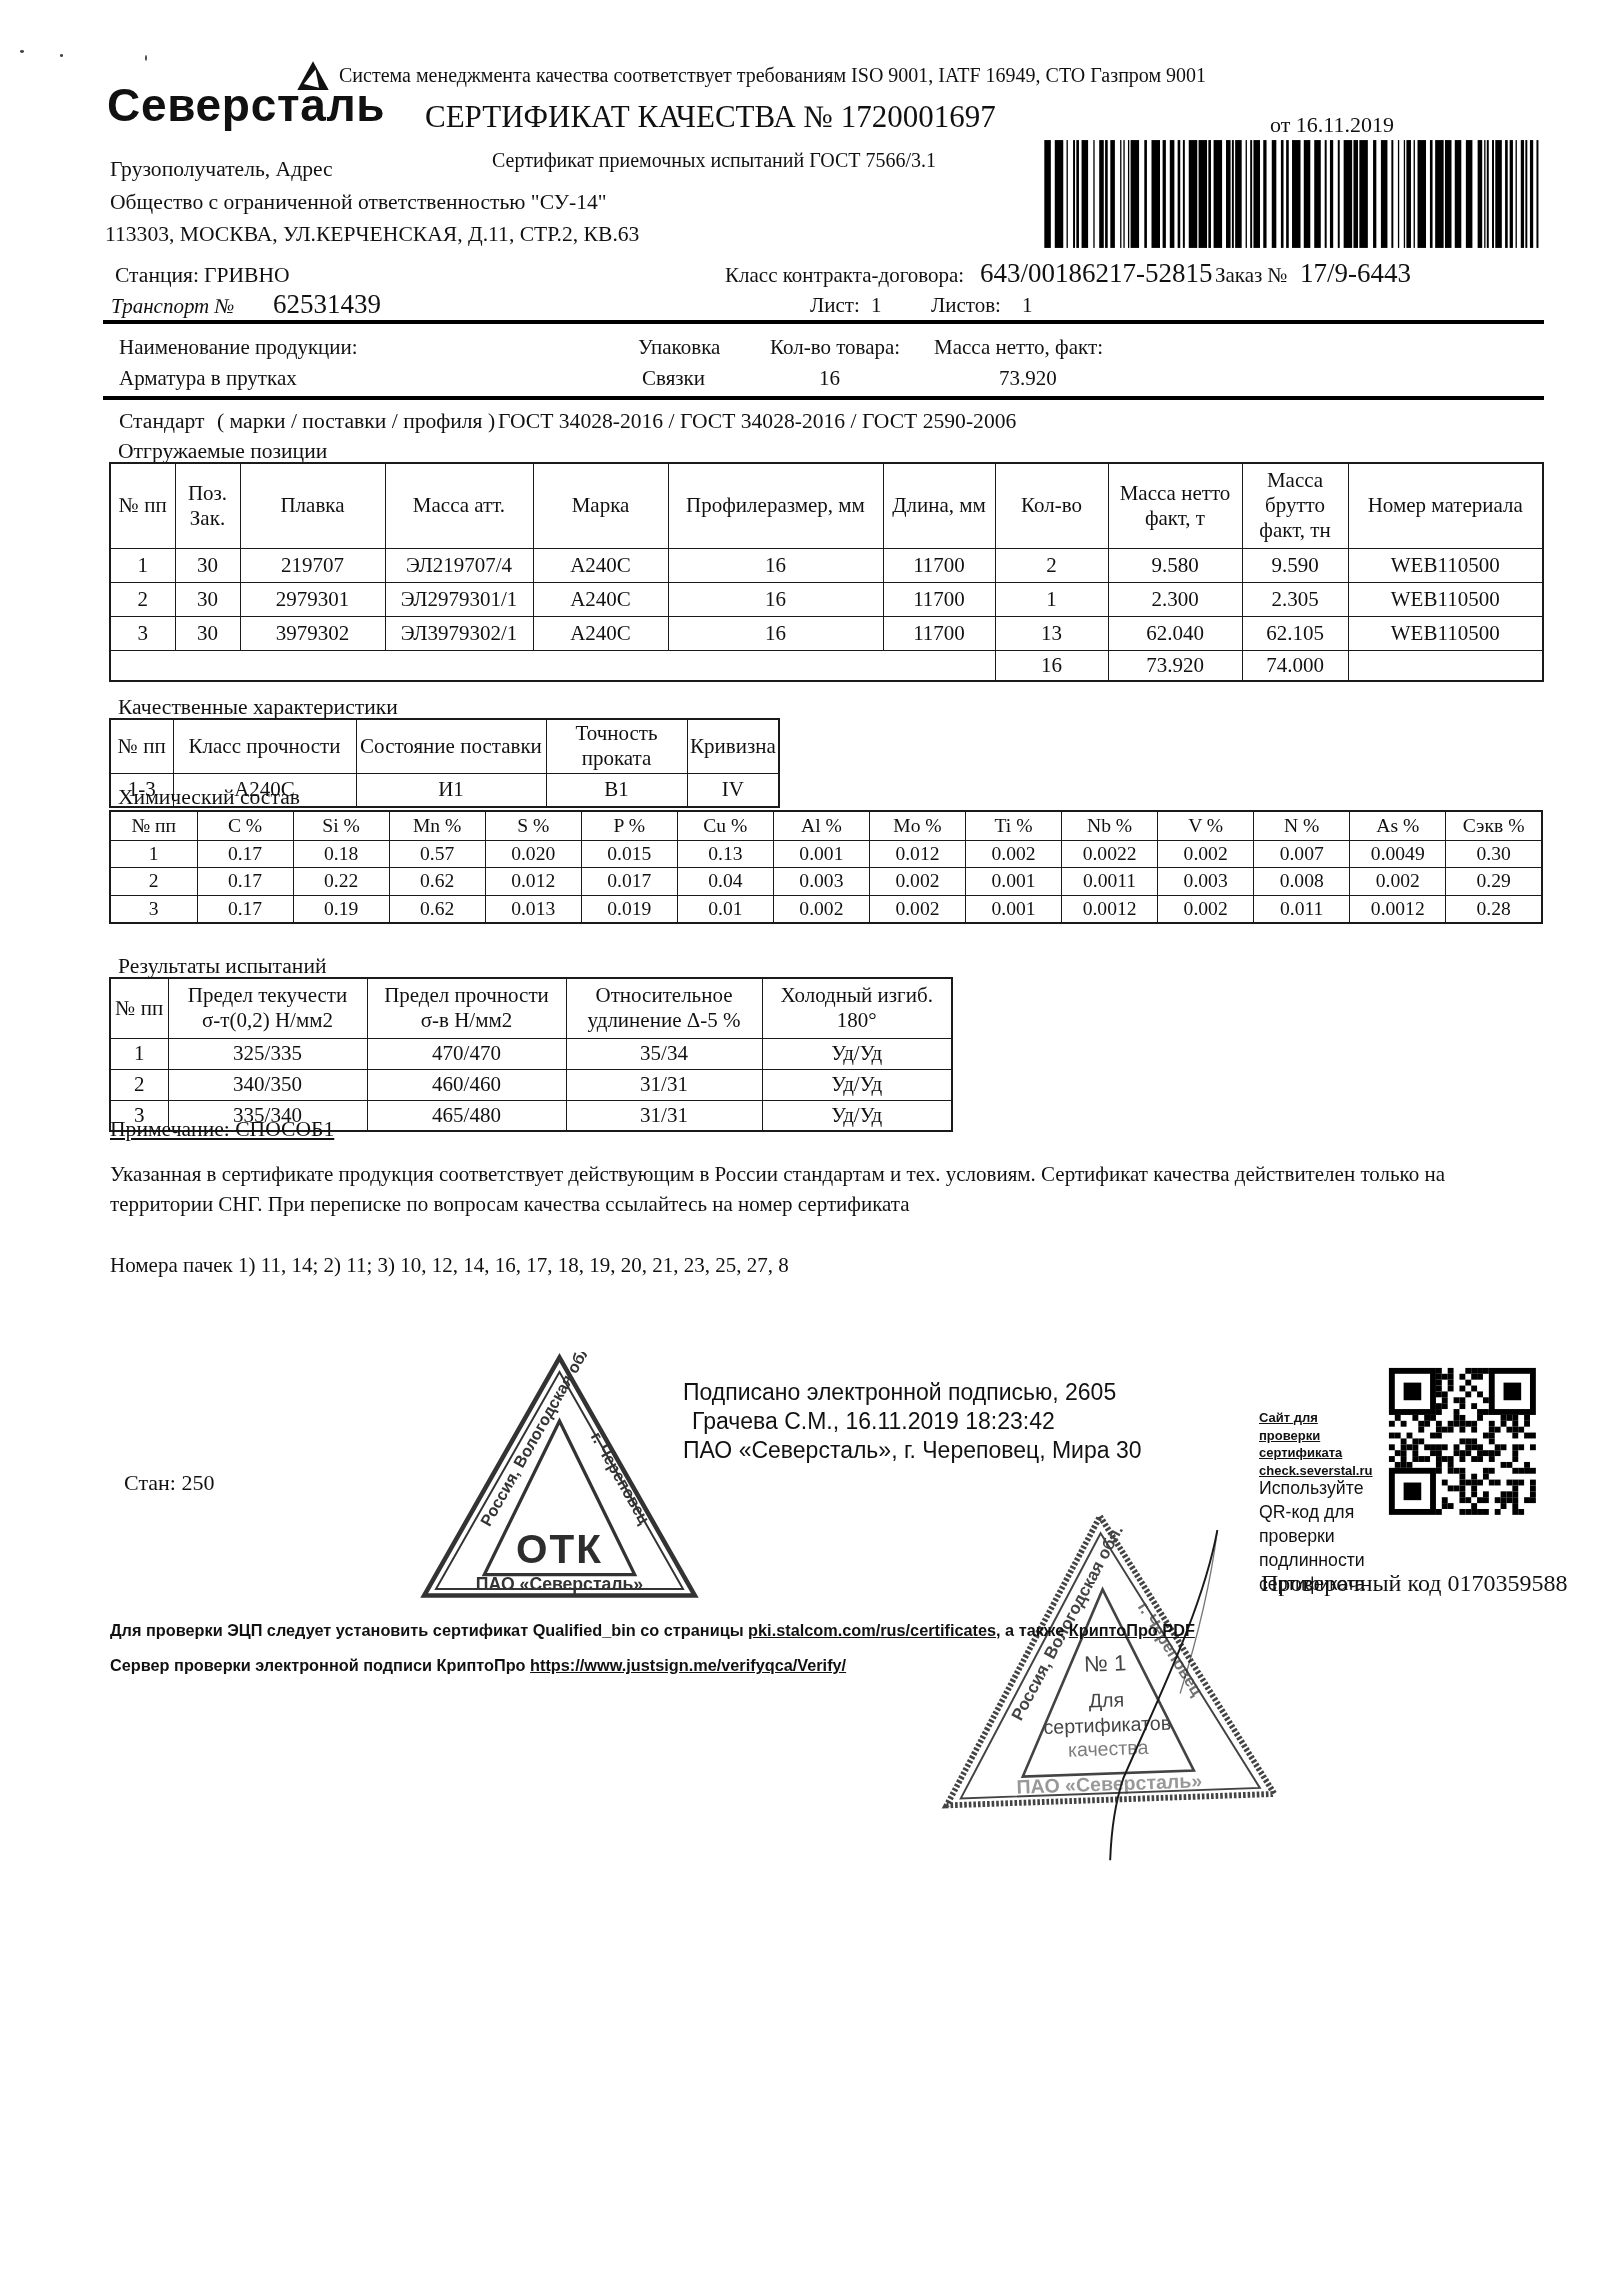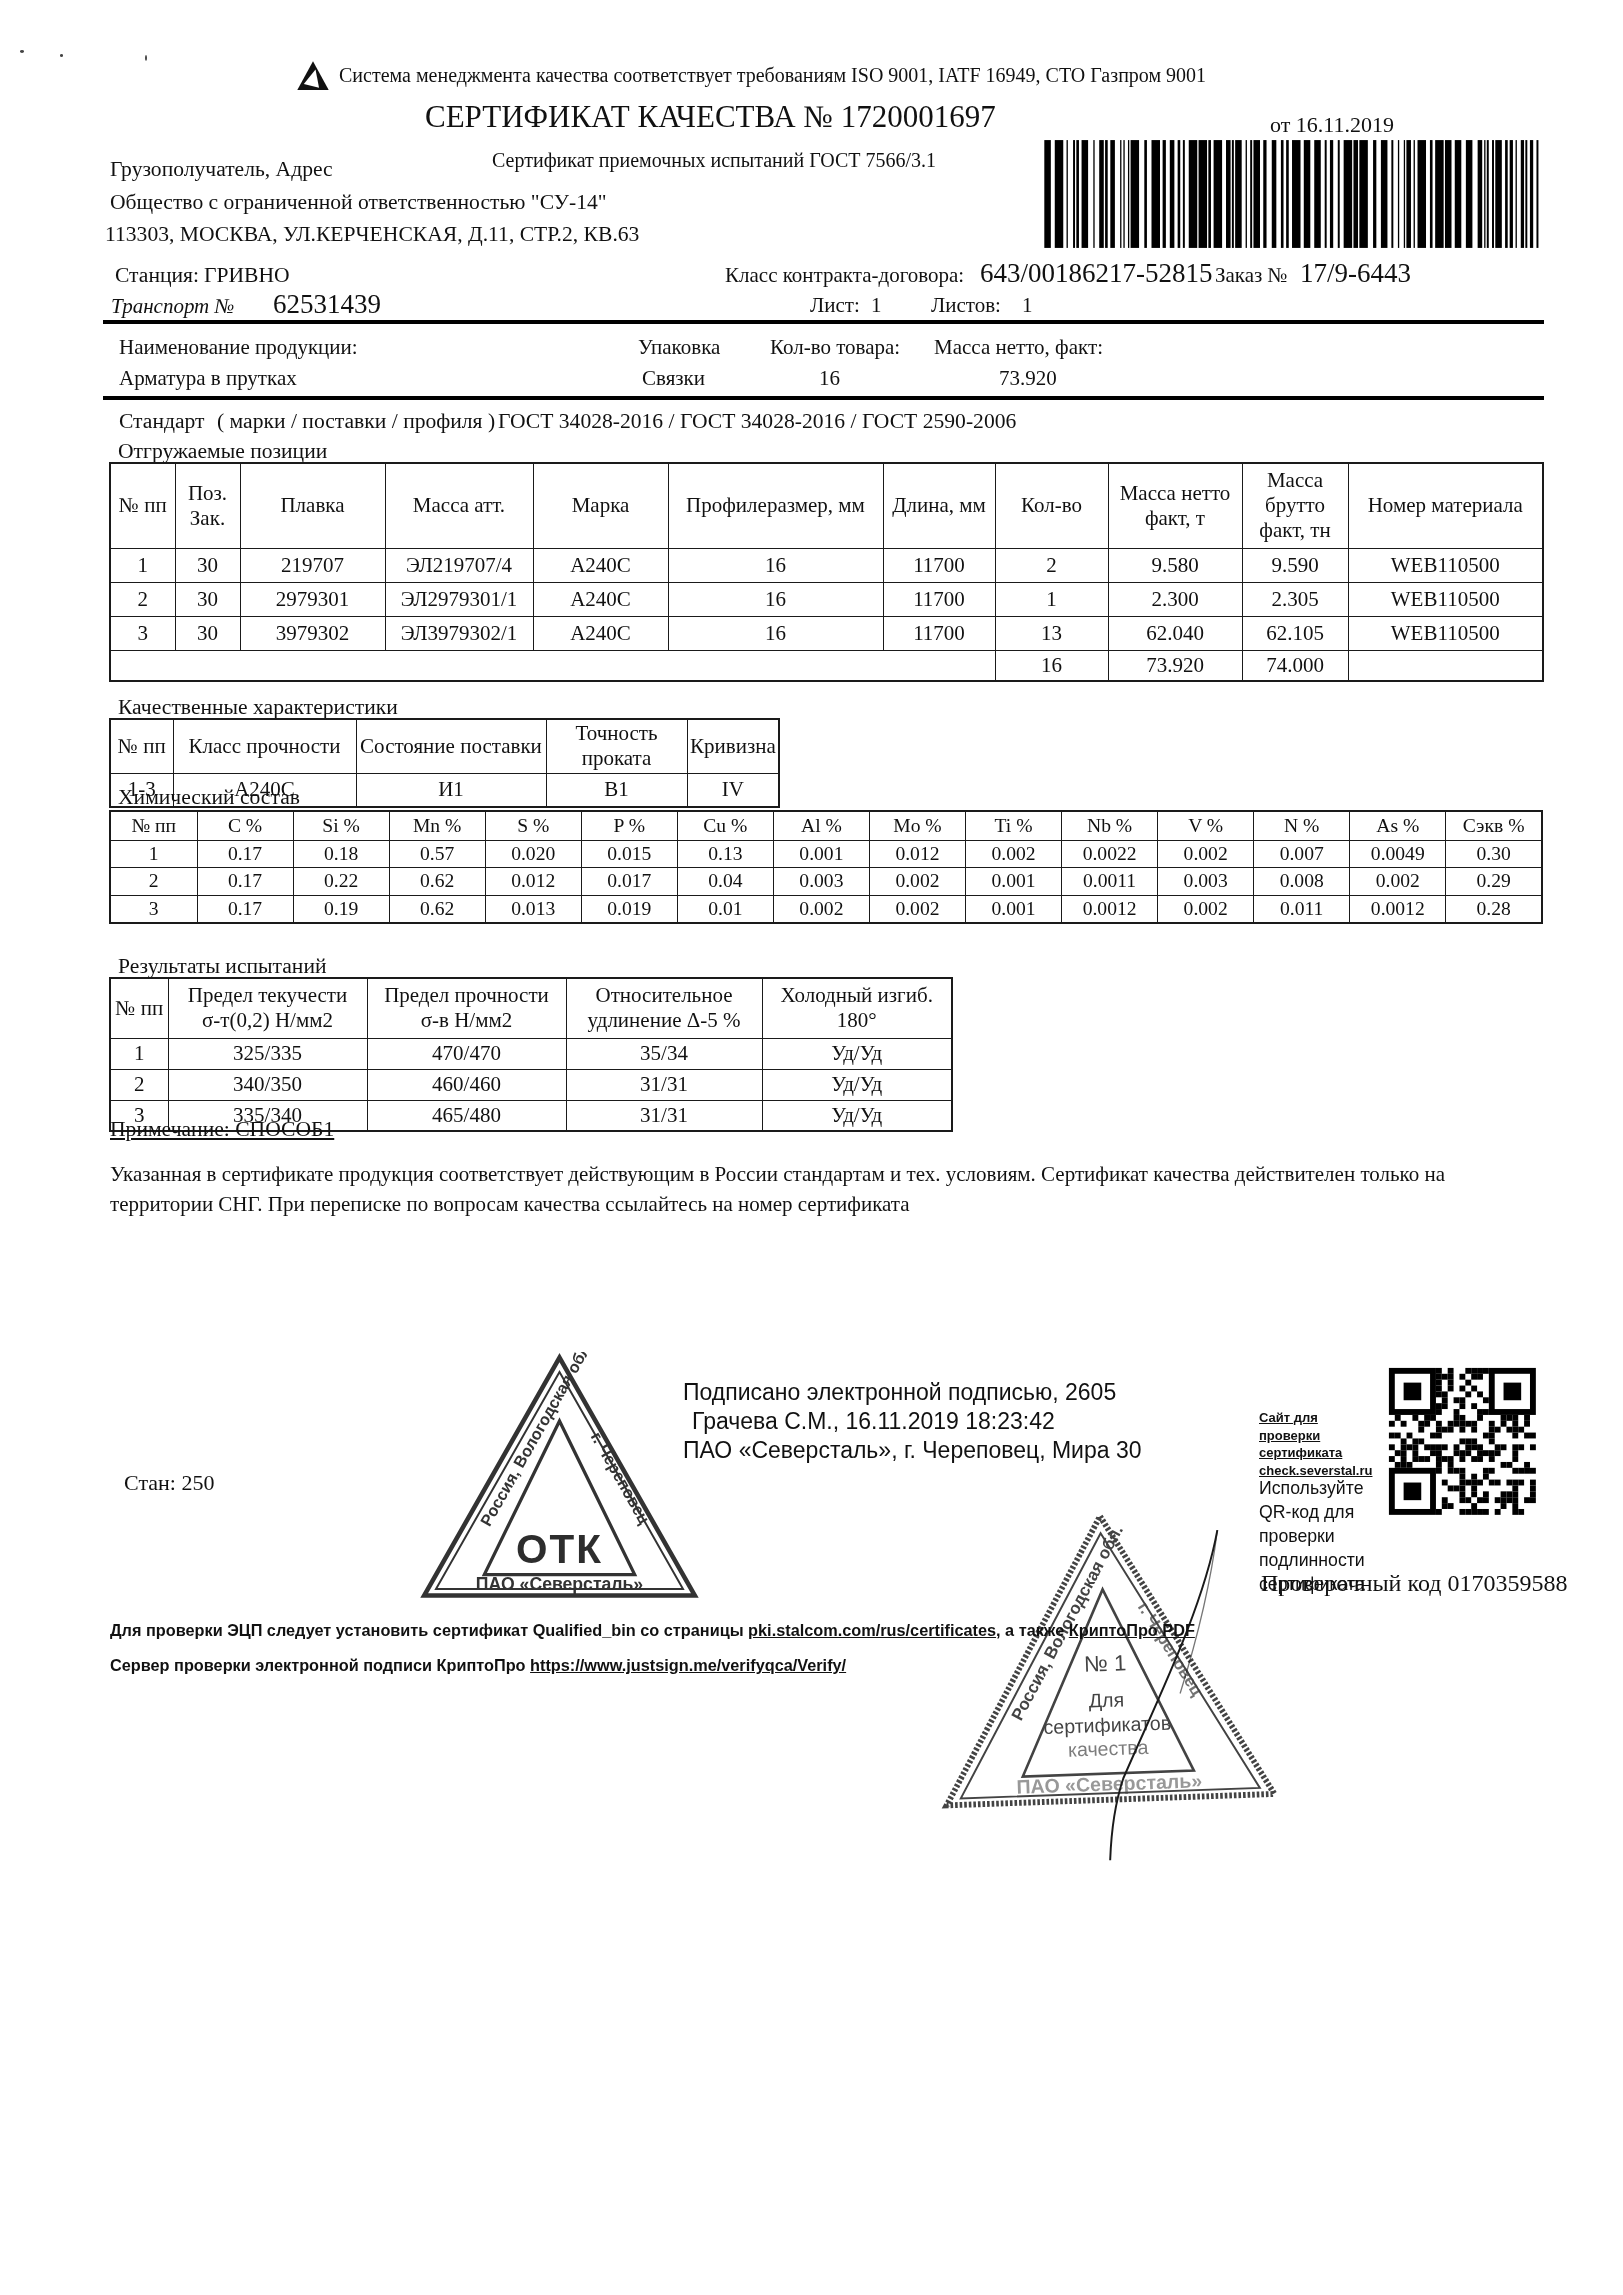--- a/index.html
+++ b/index.html
@@ -20,20 +20,21 @@
 </style>
 </head>
 <body>
 
 <div class="page">
 
   <div class="speck" style="left:19.6px;top:50px;width:4.6px;height:2.6px;"></div>
   <div class="speck" style="left:60px;top:54px;width:3.3px;height:2.6px;"></div>
   <div class="speck" style="left:145px;top:55px;width:2px;height:5.9px;"></div>
 
+  <div class="abs sans b" style="left:107px;top:78px;font-size:46px;letter-spacing:0.7px;">Северсталь</div>
 
   <div class="abs" style="left:296px;top:60px;">
     <svg width="34" height="34" viewBox="0 0 52 52">
       <path d="M26 2 L50 46 L2 46 Z" fill="#111"></path>
       <path d="M26 14 L38 40 L14 40 Z" fill="#fff" transform="rotate(14 26 30)"></path>
     </svg>
   </div>
 
   <div class="abs" style="left:339px;top:64px;font-size:20px;width:929px;">Система менеджмента качества соответствует требованиям ISO 9001, IATF 16949, СТО Газпром 9001</div>
 
@@ -390,20 +391,21 @@
       <td>335/340</td>
       <td>465/480</td>
       <td>31/31</td>
       <td>Уд/Уд</td>
     </tr>
   </tbody>
     </table>
 
   <div class="abs" style="left:110px;top:1117px;font-size:21.6px;text-decoration:underline;">Примечание: СПОСОБ1</div>
   <div class="abs" style="left:110px;top:1159px;width:1439px;font-size:21px;line-height:1.45;">Указанная в сертификате продукция соответствует действующим в России стандартам и тех. условиям. Сертификат качества действителен только на территории СНГ. При переписке по вопросам качества ссылайтесь на номер сертификата</div>
+  <div class="abs" style="left:110px;top:1253px;font-size:21px;">Номера пачек 1) 11, 14; 2) 11; 3) 10, 12, 14, 16, 17, 18, 19, 20, 21, 23, 25, 27, 8</div>
 
   <div class="abs sans" style="left:683px;top:1379px;font-size:23px;">Подписано электронной подписью, 2605</div>
   <div class="abs sans" style="left:692px;top:1408px;font-size:23px;">Грачева С.М., 16.11.2019 18:23:42</div>
   <div class="abs sans" style="left:683px;top:1437px;font-size:23px;">ПАО «Северсталь», г. Череповец, Мира 30</div>
 
   <div class="abs" style="left:124px;top:1470px;font-size:22px;">Стан: 250</div>
 
   <div class="abs" style="left:419px;top:1352px;opacity:0.92;">
     <svg width="281" height="249" viewBox="0 0 430 380">
       <g stroke="#222" fill="none">

